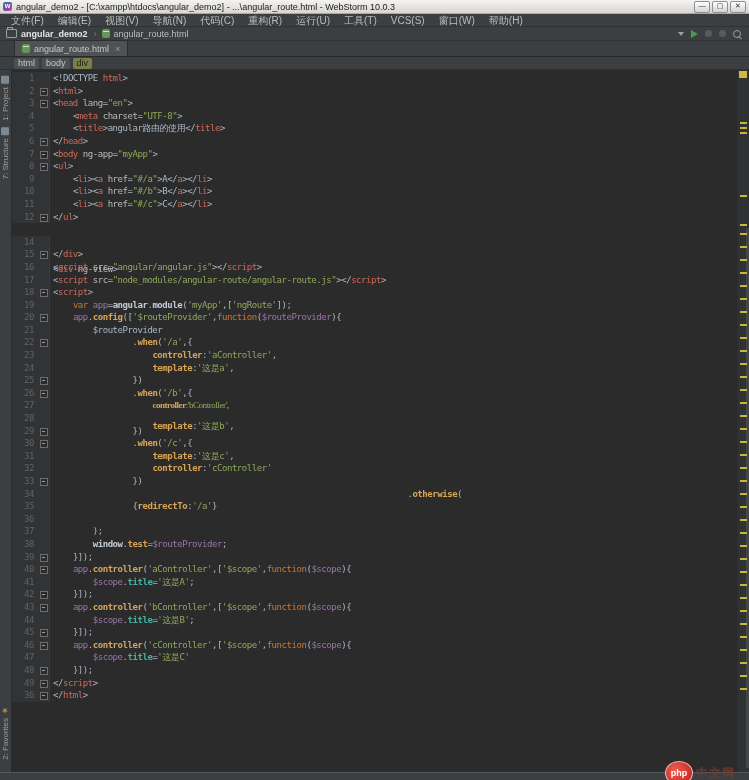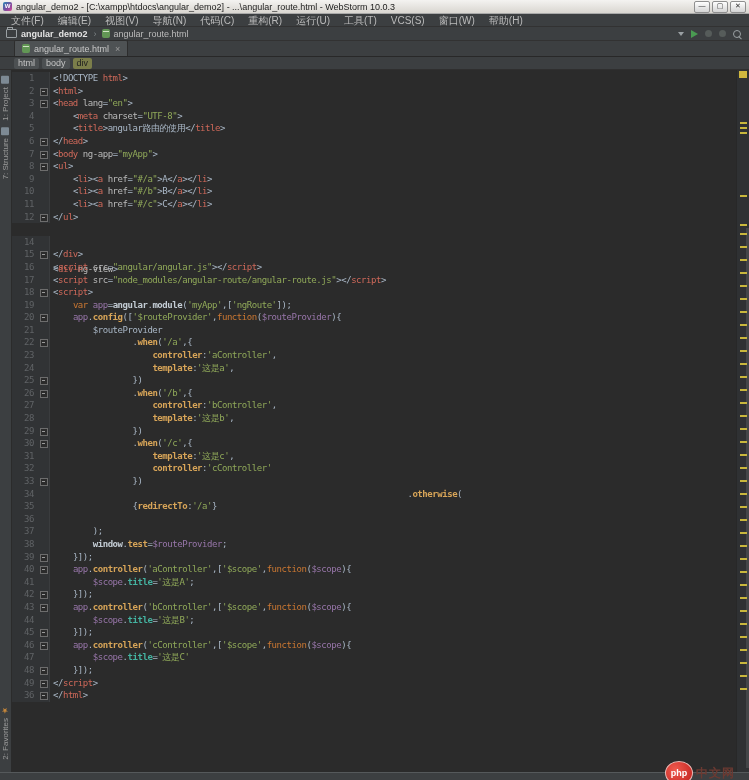--- a/index.html
+++ b/index.html
@@ -168,22 +168,22 @@
         <div class="row"><span class="lnum">17</span><span class="fold"></span><span class="code" style="padding-left: 3px;"><span class="tk-p">&lt;</span><span class="tk-t">script</span><span class="tk-p"> </span><span class="tk-a">src</span><span class="tk-p">=</span><span class="tk-s">"node_modules/angular-route/angular-route.js"</span><span class="tk-p">&gt;&lt;/</span><span class="tk-t">script</span><span class="tk-p">&gt;</span></span></div>
         <div class="row"><span class="lnum">18</span><span class="fold"><span class="fbox"></span></span><span class="code" style="padding-left: 3px;"><span class="tk-p">&lt;</span><span class="tk-t">script</span><span class="tk-p">&gt;</span></span></div>
         <div class="row"><span class="lnum">19</span><span class="fold"></span><span class="code" style="padding-left: 22.88px;"><span class="tk-k">var </span><span class="tk-v">app</span><span class="tk-p">=</span><span class="tk-w">angular</span><span class="tk-p">.</span><span class="tk-w">module</span><span class="tk-p">(</span><span class="tk-s">'myApp'</span><span class="tk-p">,[</span><span class="tk-s">'ngRoute'</span><span class="tk-p">]);</span></span></div>
         <div class="row"><span class="lnum">20</span><span class="fold"><span class="fbox"></span></span><span class="code" style="padding-left: 22.88px;"><span class="tk-v">app</span><span class="tk-p">.</span><span class="tk-f">config</span><span class="tk-p">([</span><span class="tk-s">'$routeProvider'</span><span class="tk-p">,</span><span class="tk-k">function</span><span class="tk-p">(</span><span class="tk-v">$routeProvider</span><span class="tk-p">){</span></span></div>
         <div class="row"><span class="lnum">21</span><span class="fold"></span><span class="code" style="padding-left: 42.76px;"><span class="tk-p">$routeProvider</span></span></div>
         <div class="row"><span class="lnum">22</span><span class="fold"><span class="fbox"></span></span><span class="code" style="padding-left: 82.52px;"><span class="tk-p">.</span><span class="tk-f">when</span><span class="tk-p">(</span><span class="tk-s">'/a'</span><span class="tk-p">,{</span></span></div>
         <div class="row"><span class="lnum">23</span><span class="fold"></span><span class="code" style="padding-left: 102.4px;"><span class="tk-f">controller</span><span class="tk-p">:</span><span class="tk-s">'aController'</span><span class="tk-p">,</span></span></div>
         <div class="row"><span class="lnum">24</span><span class="fold"></span><span class="code" style="padding-left: 102.4px;"><span class="tk-f">template</span><span class="tk-p">:</span><span class="tk-s">'这是a'</span><span class="tk-p">,</span></span></div>
         <div class="row"><span class="lnum">25</span><span class="fold"><span class="fbox"></span></span><span class="code" style="padding-left: 82.52px;"><span class="tk-p">})</span></span></div>
         <div class="row"><span class="lnum">26</span><span class="fold"><span class="fbox"></span></span><span class="code" style="padding-left: 82.52px;"><span class="tk-p">.</span><span class="tk-f">when</span><span class="tk-p">(</span><span class="tk-s">'/b'</span><span class="tk-p">,{</span></span></div>
-        <div class="row"><span class="lnum">27</span><span class="fold"></span><span class="code" style="padding-left: 102.4px;"><span class="tk-f">controller</span><span class="tk-p">:</span><span class="tk-s">'bController'</span><span class="tk-p">,</span></span></div>
-        <div class="row"><span class="lnum">28</span><span class="fold"></span><span class="code" style="padding-left: 102.4px;"><span class="tk-f">template</span><span class="tk-p">:</span><span class="tk-s">'这是b'</span><span class="tk-p">,</span></span></div>
+        <div class="row"><span class="lnum">27</span><span class="fold"></span><span class="code" style="padding-left: 102.4px; font-family: Liberation Serif, serif;"><span class="tk-f">controller</span><span class="tk-p">:</span><span class="tk-s">'bController'</span><span class="tk-p">,</span></span></div>
+        <div class="row"><span class="lnum">28</span><span class="fold"></span><span class="code" style="padding-left: 102.4px; margin-top: 8px;"><span class="tk-f">template</span><span class="tk-p">:</span><span class="tk-s">'这是b'</span><span class="tk-p">,</span></span></div>
         <div class="row"><span class="lnum">29</span><span class="fold"><span class="fbox"></span></span><span class="code" style="padding-left: 82.52px;"><span class="tk-p">})</span></span></div>
         <div class="row"><span class="lnum">30</span><span class="fold"><span class="fbox"></span></span><span class="code" style="padding-left: 82.52px;"><span class="tk-p">.</span><span class="tk-f">when</span><span class="tk-p">(</span><span class="tk-s">'/c'</span><span class="tk-p">,{</span></span></div>
         <div class="row"><span class="lnum">31</span><span class="fold"></span><span class="code" style="padding-left: 102.4px;"><span class="tk-f">template</span><span class="tk-p">:</span><span class="tk-s">'这是c'</span><span class="tk-p">,</span></span></div>
         <div class="row"><span class="lnum">32</span><span class="fold"></span><span class="code" style="padding-left: 102.4px;"><span class="tk-f">controller</span><span class="tk-p">:</span><span class="tk-s">'cController'</span></span></div>
         <div class="row"><span class="lnum">33</span><span class="fold"><span class="fbox"></span></span><span class="code" style="padding-left: 82.52px;"><span class="tk-p">})</span></span></div>
         <div class="row"><span class="lnum">34</span><span class="fold"></span><span class="code" style="padding-left: 82.52px; text-align: center;"><span class="tk-p">.</span><span class="tk-f">otherwise</span><span class="tk-p">(</span></span></div>
         <div class="row"><span class="lnum">35</span><span class="fold"></span><span class="code" style="padding-left: 82.52px;"><span class="tk-p">{</span><span class="tk-f">redirectTo</span><span class="tk-p">:</span><span class="tk-s">'/a'</span><span class="tk-p">}</span></span></div>
         <div class="row"><span class="lnum">36</span><span class="fold"></span><span class="code" style="padding-left: 3px;"></span></div>
         <div class="row"><span class="lnum">37</span><span class="fold"></span><span class="code" style="padding-left: 42.76px;"><span class="tk-p">);</span></span></div>
         <div class="row"><span class="lnum">38</span><span class="fold"></span><span class="code" style="padding-left: 42.76px;"><span class="tk-w">window</span><span class="tk-p">.</span><span class="tk-f">test</span><span class="tk-p">=</span><span class="tk-v">$routeProvider</span><span class="tk-p">;</span></span></div>

